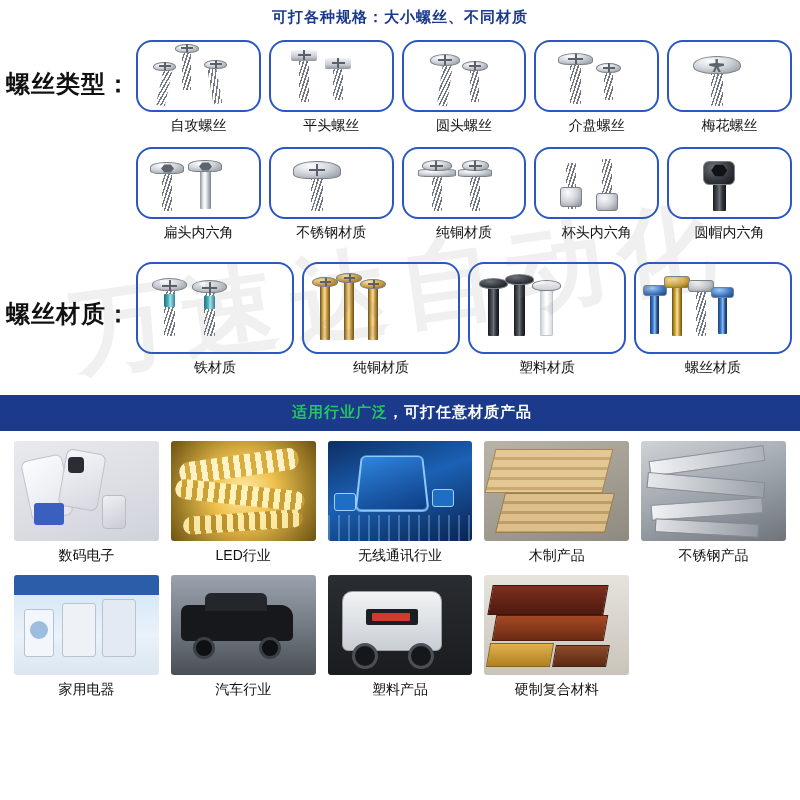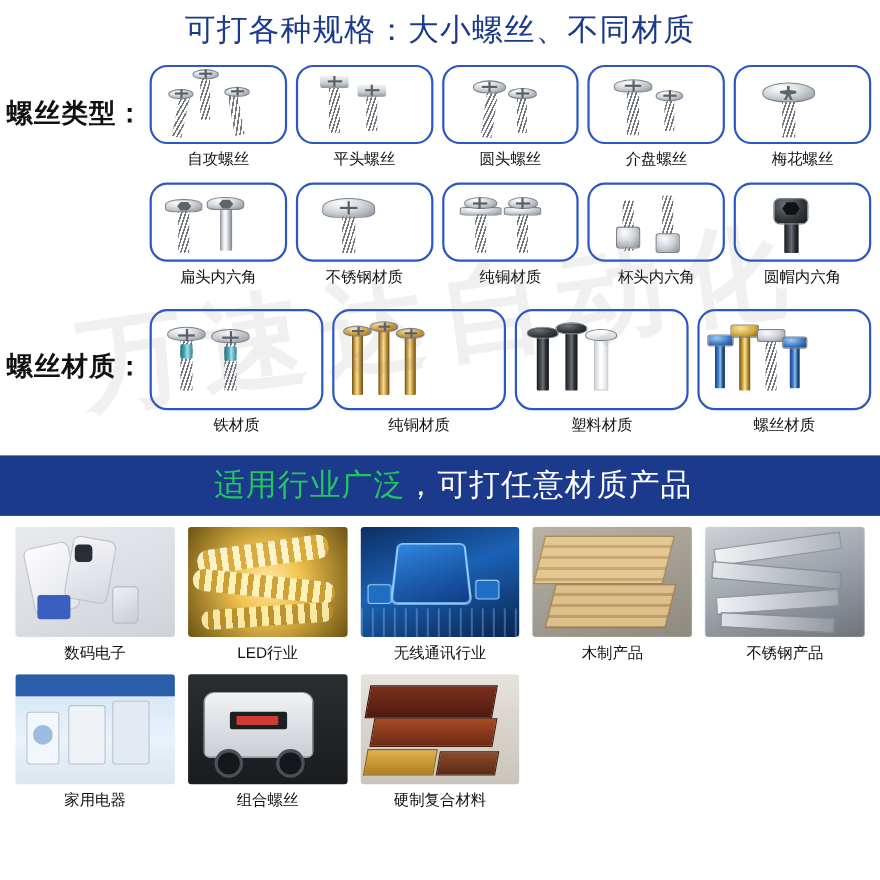--- a/index.html
+++ b/index.html
@@ -9,22 +9,22 @@
     font-family: "Liberation Sans", "DejaVu Sans", sans-serif;
     overflow: hidden;
   }
   .page { position: relative; width: 800px; height: 800px; }
 
   
   .banner {
     position: relative;
     width: 100%;
     text-align: center;
-    font-size: 28px;
-    font-weight: normal;
+    font-size: 15px;
+    font-weight: bold;
     letter-spacing: 1px;
     padding: 8px 0 9px;
   }
   .banner-1 { color: #1b3a8c; }
   .banner-2 {
     background: #1b3a8c;
     color: #ffffff;
   }
   .banner-2 .accent { color: #22c55e; margin-left: 24px; }
 
@@ -467,31 +467,40 @@
       <div class="photo" style="background:linear-gradient(180deg,#cfe4f5 0%,#eaf2fa 60%,#dbe6f0 100%);">
         <div style="position:absolute;left:0;top:0;width:100%;height:20px;background:#2b5ea8;"></div>
         <div style="position:absolute;left:10px;top:34px;width:30px;height:48px;background:#f3f6fa;border:1px solid #b7c3d1;border-radius:3px;"></div>
         <div style="position:absolute;left:16px;top:46px;width:18px;height:18px;background:#9dbde0;border-radius:50%;"></div>
         <div style="position:absolute;left:48px;top:28px;width:34px;height:54px;background:#eef2f7;border:1px solid #b7c3d1;border-radius:3px;"></div>
         <div style="position:absolute;left:88px;top:24px;width:34px;height:58px;background:#e3eaf3;border:1px solid #b7c3d1;border-radius:3px;"></div>
       </div>
       <div class="gcap">家用电器</div>
     </div>
 
+    <div class="gcell">
+      <div class="photo" style="background:linear-gradient(180deg,#9aa3ad 0%,#6f7780 55%,#4a4f55 100%);">
+        <div style="position:absolute;left:10px;top:30px;width:112px;height:36px;background:#16181b;border-radius:7px 12px 5px 5px;"></div>
+        <div style="position:absolute;left:34px;top:18px;width:62px;height:18px;background:#23262a;border-radius:6px 6px 0 0;"></div>
+        <div style="position:absolute;left:22px;top:62px;width:22px;height:22px;background:#0e1012;border-radius:50%;border:3px solid #3a3f45;"></div>
+        <div style="position:absolute;left:88px;top:62px;width:22px;height:22px;background:#0e1012;border-radius:50%;border:3px solid #3a3f45;"></div>
+      </div>
+      <div class="gcap">汽车行业</div>
+    </div>
 
 
     <div class="gcell">
       <div class="photo" style="background:linear-gradient(180deg,#2a2d31 0%,#1a1c1f 100%);">
         <div style="position:absolute;left:14px;top:16px;width:100px;height:60px;background:linear-gradient(180deg,#f1f3f5,#c9ced4);border-radius:10px 10px 6px 6px;border:1px solid #9aa0a6;"></div>
         <div style="position:absolute;left:38px;top:34px;width:52px;height:16px;background:#1c1e21;border-radius:2px;"></div>
         <div style="position:absolute;left:44px;top:38px;width:38px;height:8px;background:#cf3b30;border-radius:1px;"></div>
         <div style="position:absolute;left:24px;top:68px;width:26px;height:26px;background:#15171a;border-radius:50%;border:3px solid #4b5058;"></div>
         <div style="position:absolute;left:80px;top:68px;width:26px;height:26px;background:#15171a;border-radius:50%;border:3px solid #4b5058;"></div>
       </div>
-      <div class="gcap">组合螺丝</div>
+      <div class="gcap">塑料产品</div>
     </div>
 
     <div class="gcell">
       <div class="photo" style="background:linear-gradient(180deg,#e6e3dd 0%,#c9c4bb 100%);">
         <div style="position:absolute;left:6px;top:10px;width:116px;height:30px;background:linear-gradient(180deg,#7d2f1d,#4e1a0f);transform:skewX(-10deg);border:1px solid #3c150c;"></div>
         <div style="position:absolute;left:10px;top:40px;width:112px;height:26px;background:linear-gradient(180deg,#a64a24,#6b2a14);transform:skewX(-10deg);border:1px solid #4c1d0e;"></div>
         <div style="position:absolute;left:4px;top:68px;width:64px;height:24px;background:linear-gradient(180deg,#e0b24e,#b07f1e);transform:skewX(-10deg);border:1px solid #8a6316;"></div>
         <div style="position:absolute;left:70px;top:70px;width:54px;height:22px;background:linear-gradient(180deg,#8d4b2a,#5a2a14);transform:skewX(-10deg);border:1px solid #46200f;"></div>
       </div>
       <div class="gcap">硬制复合材料</div>

